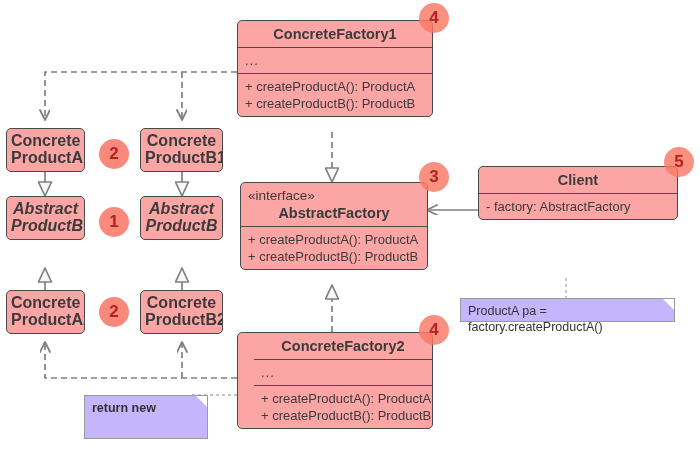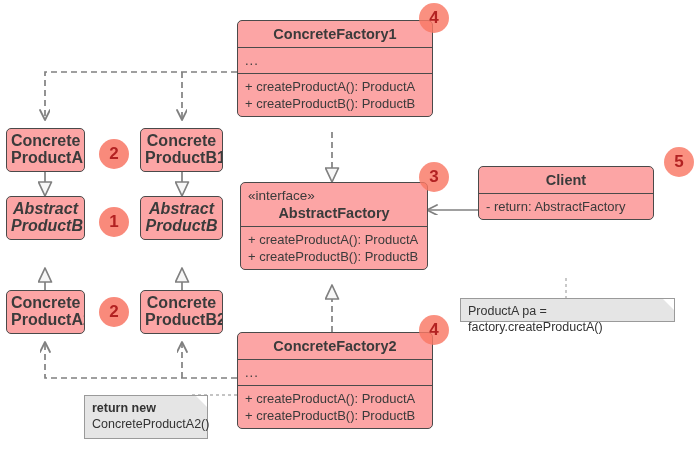--- a/index.html
+++ b/index.html
@@ -76,21 +76,21 @@
     line-height: 17px;
     color: #3b3b3b;
     letter-spacing: 1px;
   }
 
   
   .uml-note {
     position: absolute;
     box-sizing: border-box;
     border: 1.3px solid #9a9a9a;
-    background: #e5e5e5;
+    background: #c4b5fd;
     color: #333333;
     font-size: 12.5px;
     line-height: 16px;
     padding: 4px 7px;
     z-index: 6;
   }
   .uml-note .fold {
     position: absolute;
     top: 0;
     right: 0;
@@ -201,35 +201,35 @@
     <div class="compart">
       <div class="stereotype">«interface»</div>
       <div class="cname">AbstractFactory</div>
     </div>
     <div class="compart">
       <div class="member">+ createProductA(): ProductA</div>
       <div class="member">+ createProductB(): ProductB</div>
     </div>
   </div>
 
-  <div class="uml-class" style="left:237px; top:332px; width:196px;">
+  <div class="uml-class" style="left:237px; top:332px; width:196px;padding-left:16px;">
     <div class="compart cname">ConcreteFactory2</div>
     <div class="compart">
       <div class="ellipsis">...</div>
     </div>
     <div class="compart">
       <div class="member">+ createProductA(): ProductA</div>
       <div class="member">+ createProductB(): ProductB</div>
     </div>
   </div>
 
-  <div class="uml-class" style="left:478px; top:166px; width:176px;">
+  <div class="uml-class" style="left:478px; top:166px; width:200px;">
     <div class="compart cname">Client</div>
     <div class="compart">
-      <div class="member">- return: AbstractFactory</div>
+      <div class="member">- factory: AbstractFactory</div>
     </div>
   </div>
 
   <div class="uml-class" style="left:6px; top:128px; width:79px; height:44px;">
     <div class="compart cname small" style="padding:3px 4px;">
       <div>Concrete</div>
       <div>ProductA1</div>
     </div>
   </div>
 
@@ -269,21 +269,20 @@
   </div>
 
   <div class="uml-note" style="left:460px; top:298px; width:215px; height:24px;">
     <span class="fold"></span>
     <span>ProductA pa = factory.createProductA()</span>
   </div>
 
   <div class="uml-note" style="left:84px; top:395px; width:124px; height:44px;">
     <span class="fold"></span>
     <div class="note-bold">return new</div>
-    <div>ConcreteProductA2()</div>
   </div>
 
   <div class="badge translucent" style="left:419px; top:3px;">4</div>
 
   <div class="badge" style="left:99px; top:139px;">2</div>
 
   <div class="badge translucent" style="left:419px; top:162px;">3</div>
 
   <div class="badge translucent" style="left:664px; top:147px;">5</div>
 

